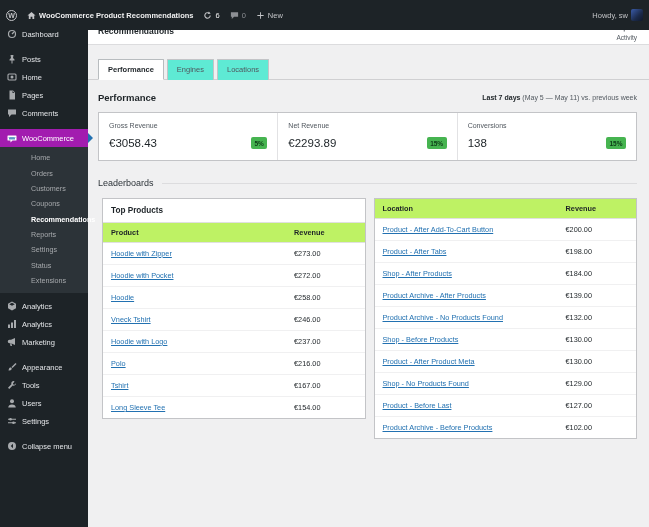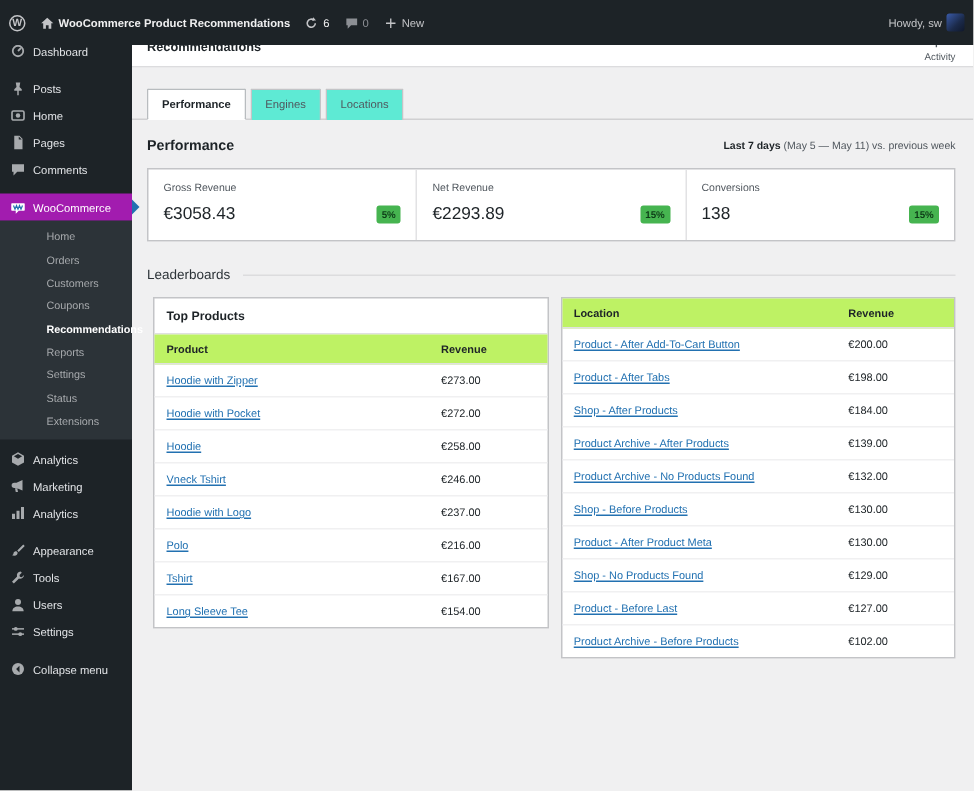--- a/index.html
+++ b/index.html
@@ -190,34 +190,34 @@
     <span class="ico">
         <svg width="10" height="10" viewBox="0 0 20 20">
           <path fill="#a7aaad" d="M10 1l8 4.5v9L10 19l-8-4.5v-9zM10 3.3L4.5 6.4 10 9.5l5.5-3.1z"></path>
         </svg>
       </span>
     <span>Analytics</span>
   </div>
   <div class="mi">
     <span class="ico">
         <svg width="10" height="10" viewBox="0 0 20 20">
-          <path fill="#a7aaad" d="M16 2v14l-8-3.5H5a3 3 0 0 1 0-7h3zM6 13l1 5h3l-1-5z"></path>
-        </svg>
-      </span>
-    <span>Marketing</span>
-  </div>
-  <div class="mi">
-    <span class="ico">
-        <svg width="10" height="10" viewBox="0 0 20 20">
           <rect x="2" y="11" width="4" height="7" fill="#a7aaad"></rect>
           <rect x="8" y="7" width="4" height="11" fill="#a7aaad"></rect>
           <rect x="14" y="2" width="4" height="16" fill="#a7aaad"></rect>
         </svg>
       </span>
     <span>Analytics</span>
+  </div>
+  <div class="mi">
+    <span class="ico">
+        <svg width="10" height="10" viewBox="0 0 20 20">
+          <path fill="#a7aaad" d="M16 2v14l-8-3.5H5a3 3 0 0 1 0-7h3zM6 13l1 5h3l-1-5z"></path>
+        </svg>
+      </span>
+    <span>Marketing</span>
   </div>
   <div class="menu-gap"></div>
   <div class="mi">
     <span class="ico">
         <svg width="10" height="10" viewBox="0 0 20 20">
           <path fill="#a7aaad" d="M17 2l2 2-8 8-2-2zM8 11l1.5 1.5c0 2-1 4.5-4.5 4.5-1.5 0-2.5-.5-3-1 1 0 2-1 2-2.5C4.3 11.8 6 11 8 11z"></path>
         </svg>
       </span>
     <span>Appearance</span>
   </div>

